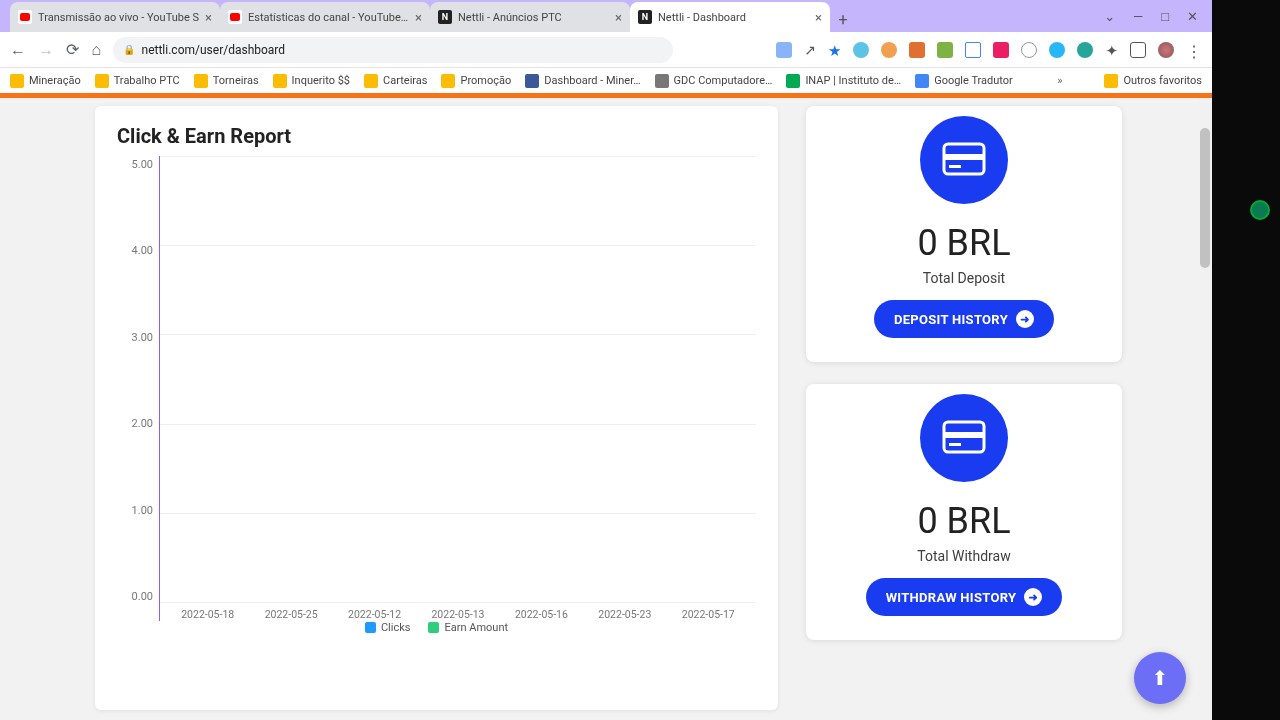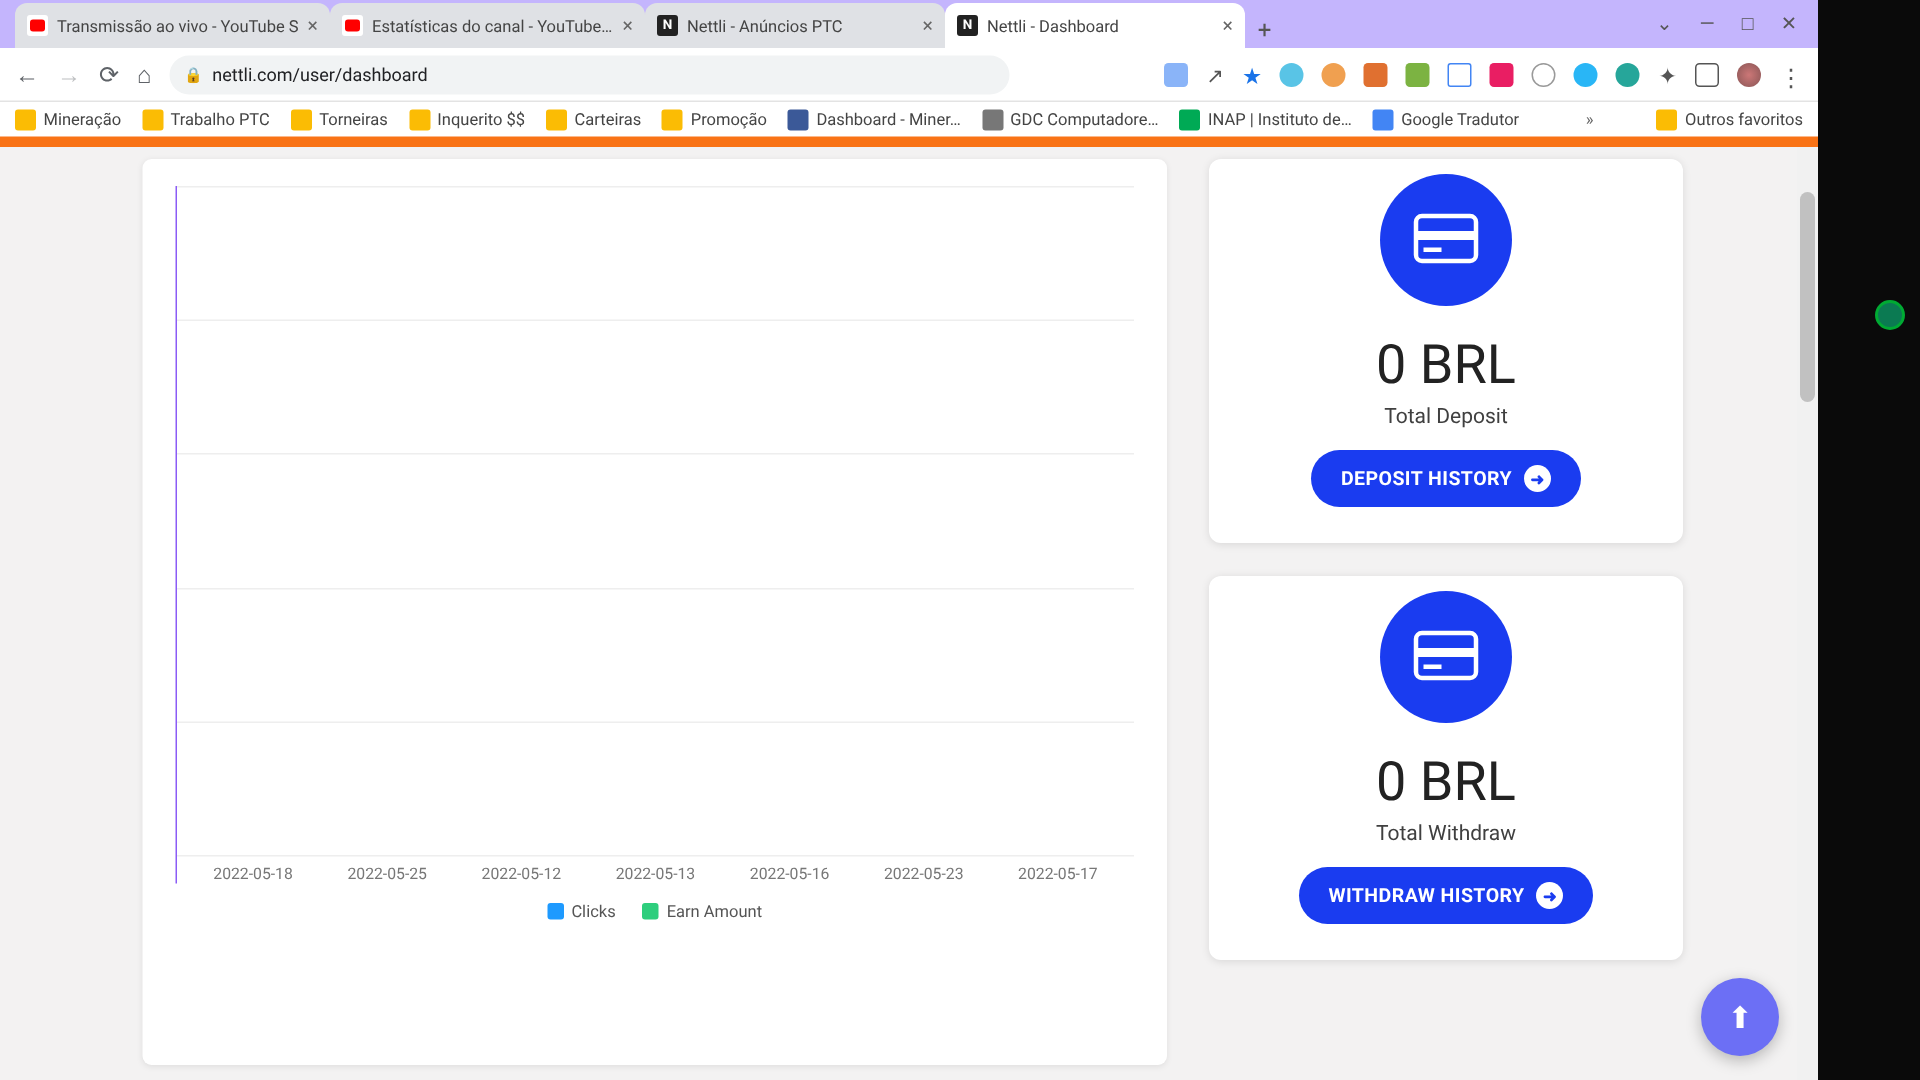--- a/index.html
+++ b/index.html
@@ -16,39 +16,39 @@
 .tab-x{margin-left:6px;color:#666;font-size:13px}
 .newtab{width:26px;height:26px;display:flex;align-items:center;justify-content:center;color:#555;font-size:16px;cursor:pointer}
 .wincontrols{position:absolute;right:0;top:0;height:32px;display:flex;align-items:center;gap:18px;padding:0 14px;color:#555}
 .wincontrols span{font-size:13px;cursor:pointer}
 .addrbar{height:36px;background:#fff;border-bottom:1px solid #e3e3e3;display:flex;align-items:center;padding:0 10px;gap:12px}
 .navico{color:#5f6368;font-size:16px;cursor:pointer}
 .addrfield{flex:0 0 560px;height:26px;background:#f1f3f4;border-radius:14px;display:flex;align-items:center;padding:0 10px;font-size:12px;color:#202124;gap:6px}
 .lock{font-size:10px;color:#5f6368}
 .exticons{margin-left:auto;display:flex;align-items:center;gap:12px}
 .exticons span{width:16px;height:16px;border-radius:3px;display:inline-block}
-.bkbar{height:30px;background:#fff;border-bottom:7px solid #f97316;display:flex;align-items:center;padding:0 10px;gap:14px;font-size:11px;color:#444}
+.bkbar{height:30px;background:#fff;border-bottom:5px solid #f97316;display:flex;align-items:center;padding:0 10px;gap:14px;font-size:11px;color:#444}
 .bk{display:flex;align-items:center;gap:5px;cursor:pointer;white-space:nowrap}
 .bk-ico{width:14px;height:14px;background:#fbbc04;border-radius:2px}
 .bk-more{margin-left:auto;color:#666}
 .page{background:#f3f2f2;height:calc(100% - 98px);padding:8px 90px 10px 95px;display:flex;gap:28px;position:relative}
 .chartcard{flex:1;background:#fff;border-radius:6px;box-shadow:0 1px 4px rgba(0,0,0,.08);padding:18px 22px 14px}
 .charttitle{font-size:20px;font-weight:700;color:#222;margin-bottom:8px}
 .chartarea{display:flex;height:465px}
 .yaxis{width:42px;display:flex;flex-direction:column;justify-content:space-between;align-items:flex-end;padding:2px 6px 18px 0;font-size:11px;color:#777}
 .plot{flex:1;position:relative;border-left:1px solid #8b5cf6}
 .grid{position:absolute;inset:0 0 18px 0;display:flex;flex-direction:column;justify-content:space-between}
 .grid div{border-top:1px solid #eee;height:0}
 .bars{position:absolute;inset:0 0 18px 0;display:flex;align-items:flex-end;justify-content:space-around;padding:0 6px}
 .bgrp{display:flex;align-items:flex-end;gap:2px;width:12%}
 .bar1{width:18px;background:#1e9aff}
 .bar2{width:18px;background:#2ece7d}
 .xlabels{position:absolute;left:0;right:0;bottom:0;display:flex;justify-content:space-around;font-size:10.5px;color:#777;padding:0 6px}
 .xlabels span{width:12%;text-align:center}
-.legend{display:flex;justify-content:center;gap:18px;font-size:11px;color:#555;margin-top:12px}
+.legend{display:flex;justify-content:center;gap:18px;font-size:11px;color:#555;margin-top:0}
 .legend span{display:flex;align-items:center;gap:5px}
 .lsw{width:11px;height:11px;border-radius:2px}
 .sidecol{width:316px;display:flex;flex-direction:column;gap:22px}
 .statcard{background:#fff;border-radius:8px;box-shadow:0 1px 6px rgba(0,0,0,.1);padding:10px 18px 24px;text-align:center}
 .statico{width:88px;height:88px;background:#1a3cf0;border-radius:50%;margin:0 auto 18px;display:flex;align-items:center;justify-content:center}
 .statico svg{width:44px;height:36px}
 .statval{font-size:36px;font-weight:400;color:#222}
 .statlbl{font-size:14px;color:#404040;margin:6px 0 14px}
 .statbtn{background:#1a3cf0;color:#fff;border:none;border-radius:22px;padding:10px 20px;font-size:13px;font-weight:700;letter-spacing:.3px;display:inline-flex;align-items:center;gap:8px;cursor:pointer}
 .statbtn .arr{width:18px;height:18px;border-radius:50%;background:#fff;color:#1a3cf0;display:flex;align-items:center;justify-content:center;font-size:11px}
@@ -169,21 +169,30 @@
       </div>
     <span class="bk-more">»</span>
     <div class="bk" style="margin-left:28px">
         <span class="bk-ico"></span>
         <span>Outros favoritos</span>
       </div>
   </div>
 
   <div class="page">
     <div class="chartcard">
+      <div class="charttitle">Click &amp; Earn Report</div>
       <div class="chartarea">
+        <div class="yaxis" id="yaxis">
+            <span>5.00</span>
+            <span>4.00</span>
+            <span>3.00</span>
+            <span>2.00</span>
+            <span>1.00</span>
+            <span>0.00</span>
+          </div>
         <div class="plot">
           <div class="grid" id="grid">
               <div></div>
               <div></div>
               <div></div>
               <div></div>
               <div></div>
               <div></div>
             </div>
           <div class="bars" id="bars">

